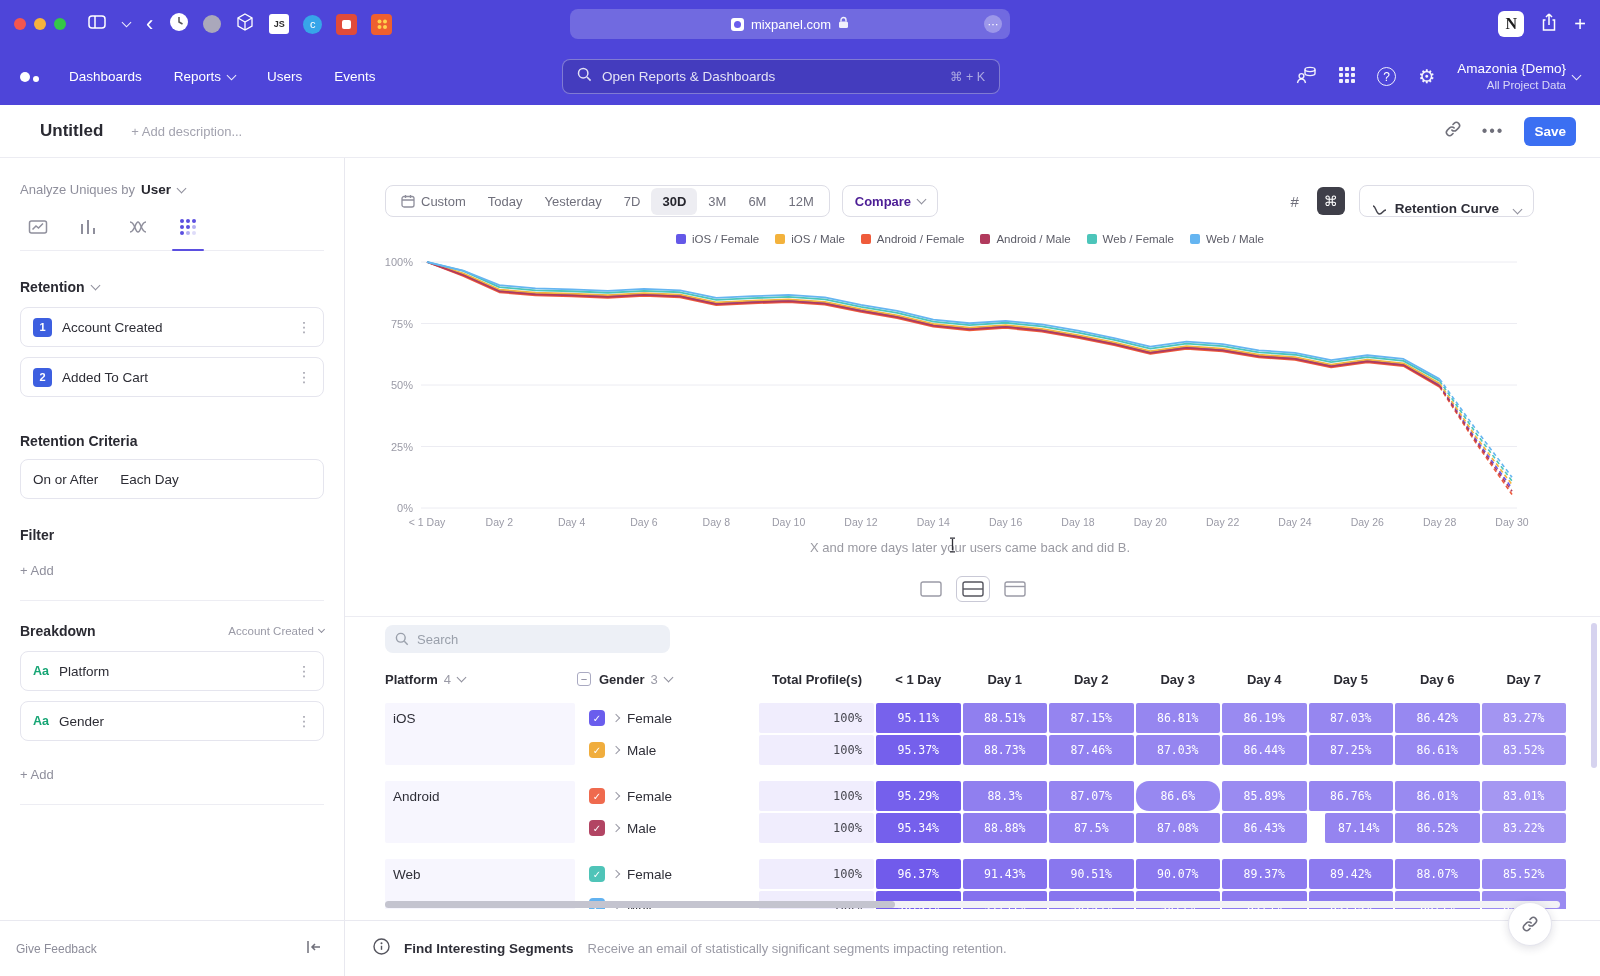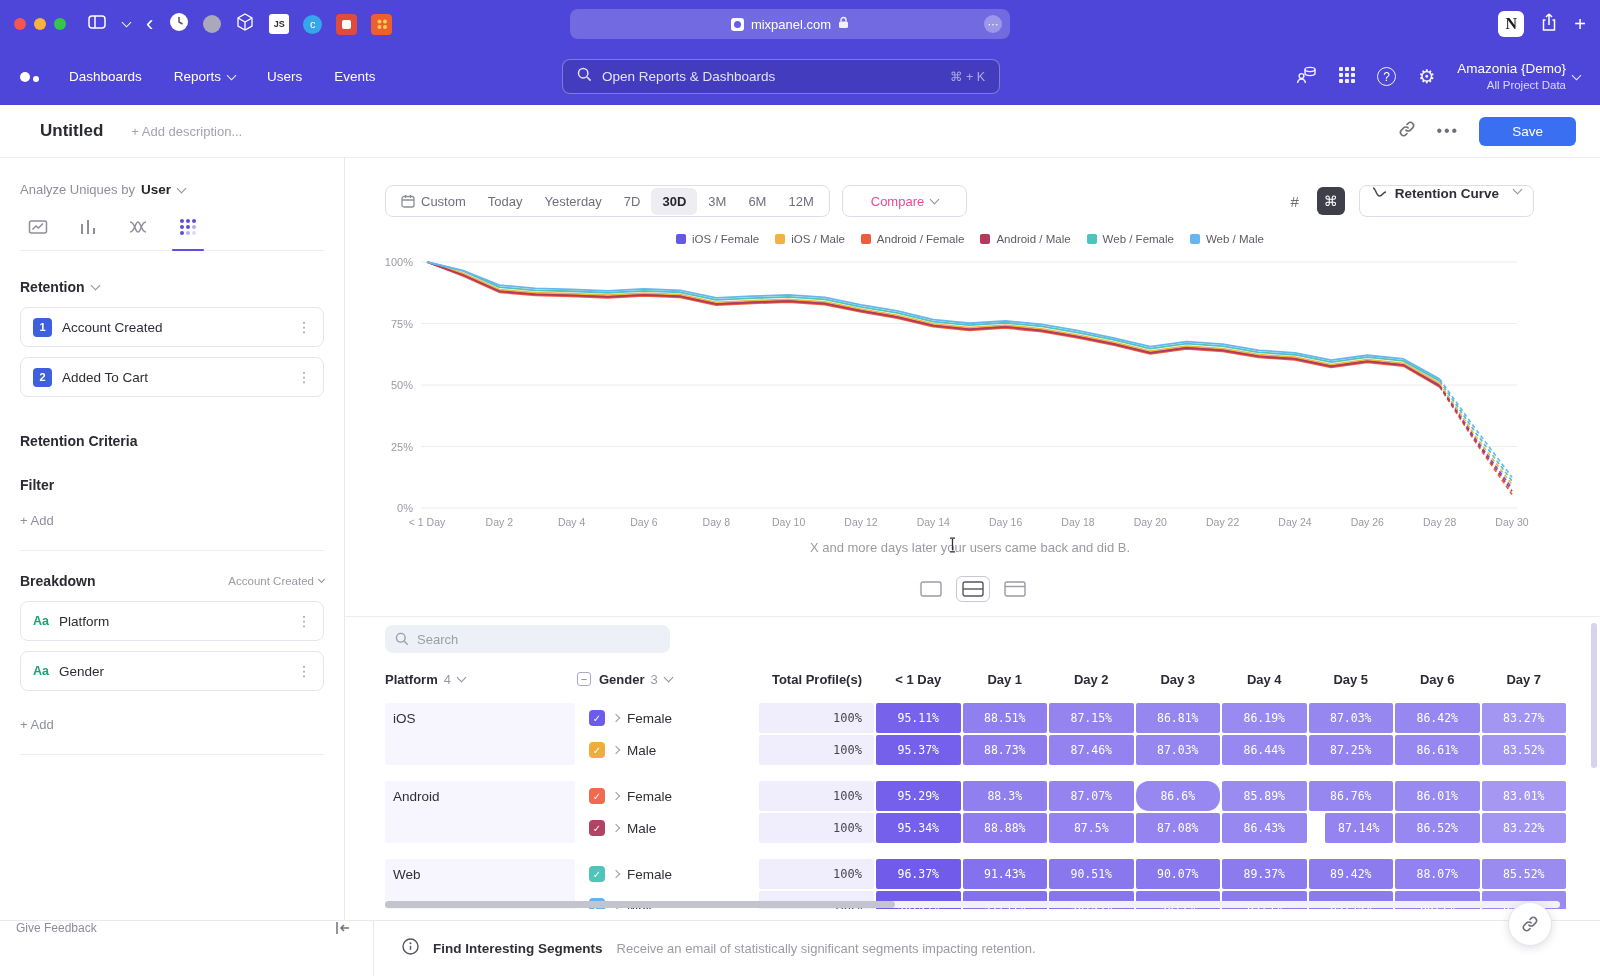--- a/index.html
+++ b/index.html
@@ -46,21 +46,21 @@
   .proj{text-align:right;line-height:1.25}
   .proj .p1{font-size:13.5px;font-weight:400;color:#fff}
   .proj .p2{font-size:11.5px;color:rgba(255,255,255,.78)}
 
   
   .title-bar{height:53px;border-bottom:1px solid #ececf2;display:flex;align-items:center;padding:0 24px 0 40px}
   .rep-title{font-size:17px;font-weight:700;color:#2a2a32}
   .rep-desc{font-size:13px;color:#a3a3af;margin-left:28px}
   .title-actions{margin-left:auto;display:flex;align-items:center;gap:20px}
   .more-dots{color:#6f6f7a;font-size:16px;letter-spacing:2px}
-  .save-btn{background:#3b6ff2;color:#fff;font-size:13.5px;font-weight:400;border:none;border-radius:6px;padding:7px 33px}
+  .save-btn{background:#3b6ff2;color:#fff;font-size:13.5px;font-weight:700;border:none;border-radius:6px;padding:7px 10px}
 
   
   .body-region{display:flex;height:762px}
   .sidebar{width:345px;flex:none;border-right:1px solid #e8e8ef;padding:0 20px;overflow:hidden}
   .main{flex:1;position:relative}
 
   
   .analyze-row{margin-top:24px;font-size:13px;color:#8f8f9c;display:flex;align-items:center;gap:6px}
   .analyze-val{color:#26262e;font-weight:700;font-size:13.5px}
   .tabs{margin-top:14px;display:flex;gap:14px;border-bottom:1px solid #ededf3}
@@ -78,25 +78,25 @@
   .sb-divider{margin-top:22px;height:1px;background:#ededf3}
   .bd-row{justify-content:space-between}
   .scope{font-size:11.5px;color:#9a9aa6;font-weight:400;display:flex;align-items:center}
   .aa{color:#16a574;font-size:12.5px;font-weight:700;flex:none}
 
   
   .controls-row{position:absolute;top:27px;left:40px;right:66px;display:flex;align-items:flex-start}
   .seg{border:1px solid #dddde6;border-radius:8px;height:32px;display:inline-flex;align-items:center;padding:0 4px;background:#fff}
   .range{font-size:13px;color:#70707c;padding:6px 11px;display:flex;align-items:center;gap:6px;white-space:nowrap}
   .range.active{background:#ededf2;border-radius:6px;color:#26262e;font-weight:700}
-  .compare-btn{margin-left:12px;height:32px;border:1px solid #dddde6;border-radius:8px;background:#fff;display:flex;align-items:center;padding:0 28px;font-size:13px;color:#ec4899;font-weight:400}
+  .compare-btn{margin-left:12px;height:32px;border:1px solid #dddde6;border-radius:8px;background:#fff;display:flex;align-items:center;padding:0 12px;font-size:13px;color:#4c1d95;font-weight:700}
   .ctl-right{margin-left:auto;display:flex;align-items:center;gap:8px}
   .ctl-icon{width:28px;height:28px;display:flex;align-items:center;justify-content:center;color:#6e6e7a;font-size:15px;border-radius:6px}
   .ctl-icon.active{background:#3f3f49;color:#fff;font-size:14px}
-  .view-dd{height:32px;border:1px solid #dddde6;border-radius:8px;background:#fff;display:flex;align-items:flex-start;gap:8px;padding:0 12px;font-size:13.5px;font-weight:600;color:#2e2e38;margin-left:6px}
+  .view-dd{height:32px;border:1px solid #dddde6;border-radius:8px;background:#fff;display:flex;align-items:flex-end;gap:8px;padding:0 12px;font-size:13.5px;font-weight:600;color:#2e2e38;margin-left:6px}
 
   
   .legend{position:absolute;top:75px;left:45px;width:1160px;display:flex;justify-content:center;gap:16px}
   .legend-item{display:flex;align-items:center;gap:6px}
   .legend-swatch{width:10px;height:10px;border-radius:2px;display:block}
   .legend-label{font-size:11.5px;color:#5b5b66}
   #chart-svg{position:absolute;top:96px;left:0}
   .chart-caption{position:absolute;top:382px;left:45px;width:1160px;text-align:center;font-size:13px;color:#9a9aa2}
   .ibeam{position:absolute;top:378px;left:602px}
   .toggles{position:absolute;top:418px;left:0;width:100%;display:flex;justify-content:center;gap:8px;align-items:center}
@@ -125,21 +125,21 @@
   .t-chev{width:6px;height:6px;border-right:1.5px solid #9a9aa6;border-top:1.5px solid #9a9aa6;transform:rotate(45deg);flex:none}
   .t-glabel{font-size:13.5px;color:#2f2f38}
   .t-total{background:rgba(105,82,234,.1);border-radius:2px;text-align:right;padding-right:12px;line-height:30px;font-family:"DejaVu Sans Mono",monospace;font-size:12px;color:#46464f}
   .t-cell{border-radius:2px;text-align:center;line-height:30px;font-family:"DejaVu Sans Mono",monospace;font-size:11.5px;color:#fff}
   .h-track{position:absolute;left:40px;top:284px;width:1175px;height:7px;background:#f2f2f6;border-radius:4px}
   .h-thumb{position:absolute;left:40px;top:284px;width:510px;height:7px;background:#c4c4cf;border-radius:4px}
   .v-thumb{position:absolute;right:3px;top:6px;width:6px;height:145px;background:#d6d3ef;border-radius:3px}
 
   
   .footer{height:56px;border-top:1px solid #e9e9f0;display:flex}
-  .footer-left{width:374px;flex:none;border-right:1px solid #e8e8ef;display:flex;padding:0 22px 0 16px}
+  .footer-left{width:345px;flex:none;border-right:1px solid #e8e8ef;display:flex;align-items:center;padding:0 22px 0 16px}
   .feedback{font-size:12px;color:#8d8d9a}
   .collapse{margin-left:auto}
   .footer-main{flex:1;display:flex;align-items:center;padding-left:28px;gap:14px}
   .fis-title{font-size:13.5px;font-weight:600;color:#2f2f38}
   .fis-sub{font-size:13px;color:#9b9ba6}
   .fab{position:absolute;right:48px;bottom:30px;width:44px;height:44px;border-radius:50%;background:#fff;border:1px solid #e5e5ee;box-shadow:0 2px 10px rgba(30,30,60,.14);display:flex;align-items:center;justify-content:center}
 </style>
 </head>
 <body>
 
@@ -311,20 +311,24 @@
       <span class="badge-num">1</span>
       <span class="card-label">Account Created</span>
       <span class="kebab">⋮</span>
     </div>
     <div class="card" style="margin-top:10px">
       <span class="badge-num">2</span>
       <span class="card-label">Added To Cart</span>
       <span class="kebab">⋮</span>
     </div>
     <div class="sec-title" style="margin-top:36px">Retention Criteria</div>
+    <div class="card criteria-card" style="margin-top:10px">
+      <span>On or After</span>
+      <span>Each Day</span>
+    </div>
     <div class="sec-title" style="">Filter</div>
     <div class="add-btn">+ Add</div>
     <div class="sb-divider"></div>
     <div class="sec-title bd-row" style="margin-top:22px">
       <span>Breakdown</span>
       <span class="scope">
           <span>Account Created</span>
           <span class="chev-d sm"></span>
         </span>
     </div>

